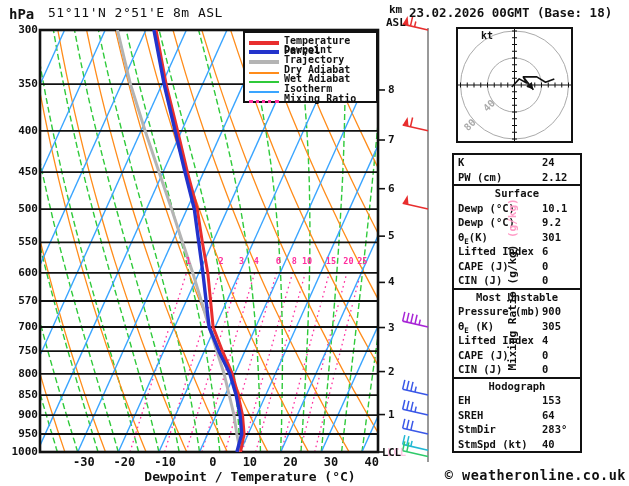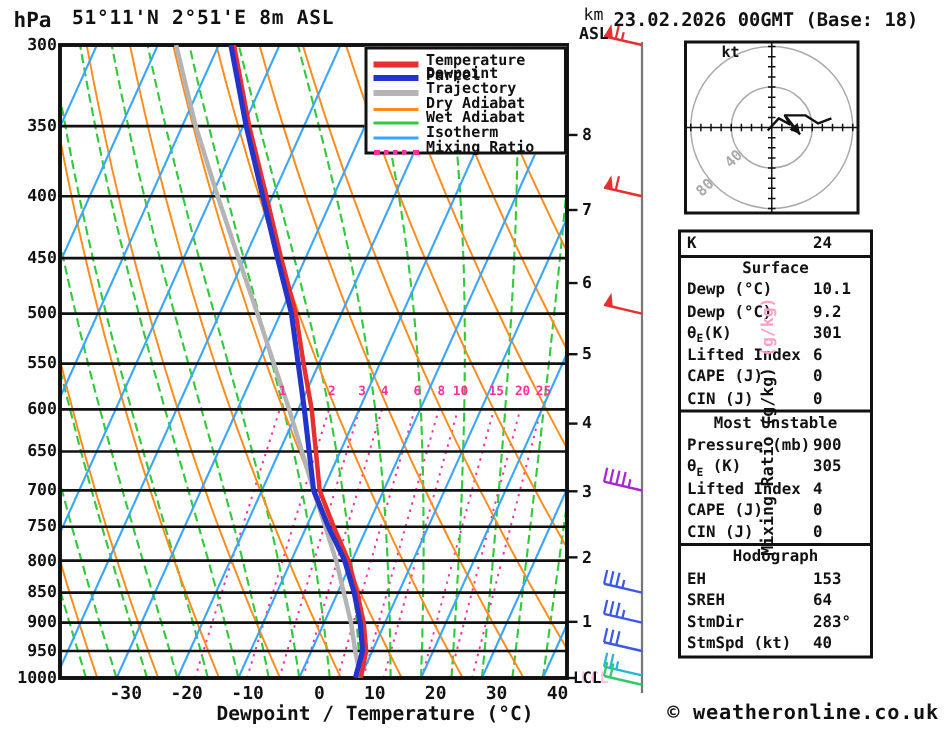--- a/index.html
+++ b/index.html
@@ -2,22 +2,22 @@
 <html><head>
 <meta charset="utf-8">
 <style>
   * { box-sizing: border-box; margin: 0; padding: 0; }
   html,body { width: 629px; height: 486px; }
   body { position: relative; background: #fff; color: #111;
          font-family: "DejaVu Sans Mono", "Liberation Mono", monospace; overflow: hidden; }
   #cv { position: absolute; left: 0; top: 0; }
   .t { position: absolute; white-space: nowrap; }
   .hpa   { left: 9px;  top: 6px;  font-size: 14px; font-weight: bold; }
-  .title { left: 48px; top: 5px;  font-size: 13px; font-weight: bold; letter-spacing: .5px; }
-  .km    { left: 389px; top: 3px;  font-size: 11px; font-weight: normal; }
+  .title { left: 48px; top: 5px;  font-size: 13px; font-weight: normal; letter-spacing: .5px; }
+  .km    { left: 389px; top: 3px;  font-size: 11px; font-weight: bold; }
   .asl   { left: 386px; top: 16px; font-size: 11px; font-weight: bold; }
   .date  { left: 409px; top: 5px;  font-size: 12.5px; font-weight: bold; }
   .ktlab { left: 461px; top: 30px; font-size: 10px; font-weight: bold; margin-left: 20px; }
   .xlabel{ left: 90px;  top: 469px; width: 320px; text-align: center; font-size: 13px; font-weight: bold; }
   .lcl   { left: 382px; top: 446px; font-size: 10.5px; font-weight: bold;
            text-shadow: 5px 0 0 rgba(255,120,190,.45); }
   .mixlabel { left: 320px; top: 294px; width: 140px; text-align: center;
               transform: translateX(122px) rotate(-90deg); transform-origin: center;
               font-size: 11px; font-weight: bold; }
   .mixlabel .ghost { color: #ff9ec8; }
@@ -304,20 +304,24 @@
       <span>Mixing Ratio</span>
     </div>
   </div>
 
 <div id="table">
     <div class="tsection">
       <div class="trow">
         <span class="lab">K</span>
         <span class="val">24</span>
       </div>
+      <div class="trow">
+        <span class="lab">PW (cm)</span>
+        <span class="val">2.12</span>
+      </div>
     </div>
     <div class="tsection">
       <div class="trow">
         <span class="thead" style="flex: 1 1 0%;">Surface</span>
       </div>
       <div class="trow">
         <span class="lab">Dewp (°C)</span>
         <span class="val">10.1</span>
       </div>
       <div class="trow">
@@ -403,21 +407,21 @@
 <div class="kmtick" style="top: 181.703px;">6</div>
 <div class="kmtick" style="top: 133.005px;">7</div>
 <div class="kmtick" style="top: 82.9839px;">8</div>
 <div class="plabel" style="top: 23px;">300</div>
 <div class="plabel" style="top: 77.0298px;">350</div>
 <div class="plabel" style="top: 123.833px;">400</div>
 <div class="plabel" style="top: 165.116px;">450</div>
 <div class="plabel" style="top: 202.044px;">500</div>
 <div class="plabel" style="top: 235.451px;">550</div>
 <div class="plabel" style="top: 265.948px;">600</div>
-<div class="plabel" style="top: 294.003px;">650</div>
+<div class="plabel" style="top: 294.003px;">570</div>
 <div class="plabel" style="top: 319.978px;">700</div>
 <div class="plabel" style="top: 344.16px;">750</div>
 <div class="plabel" style="top: 366.781px;">800</div>
 <div class="plabel" style="top: 388.03px;">850</div>
 <div class="plabel" style="top: 408.064px;">900</div>
 <div class="plabel" style="top: 427.014px;">950</div>
 <div class="plabel" style="top: 444.992px;">1000</div>
 <div class="xtick" style="left: 60.7px;">-30</div>
 <div class="xtick" style="left: 101.3px;">-20</div>
 <div class="xtick" style="left: 141.9px;">-10</div>

